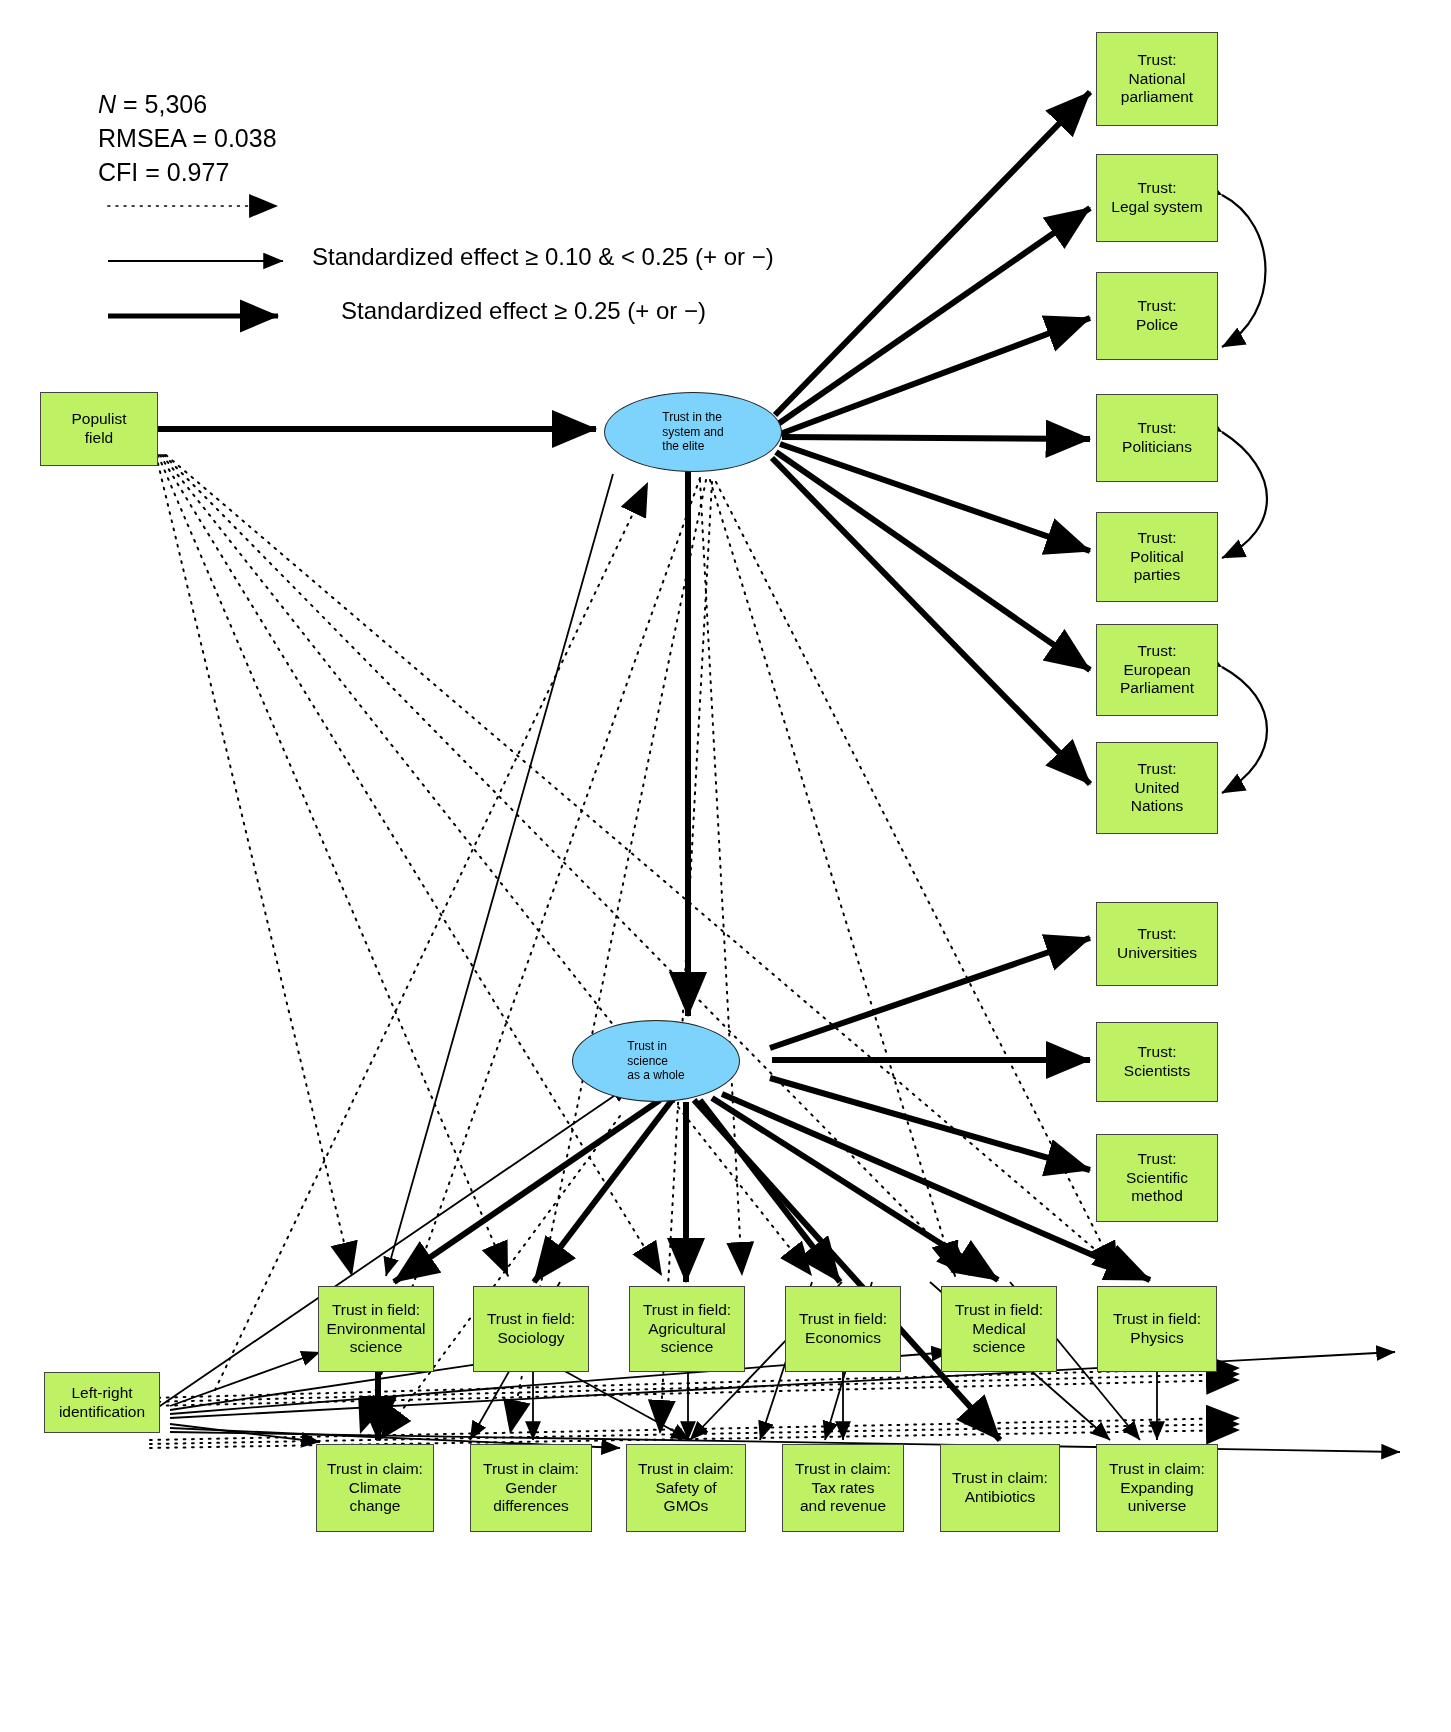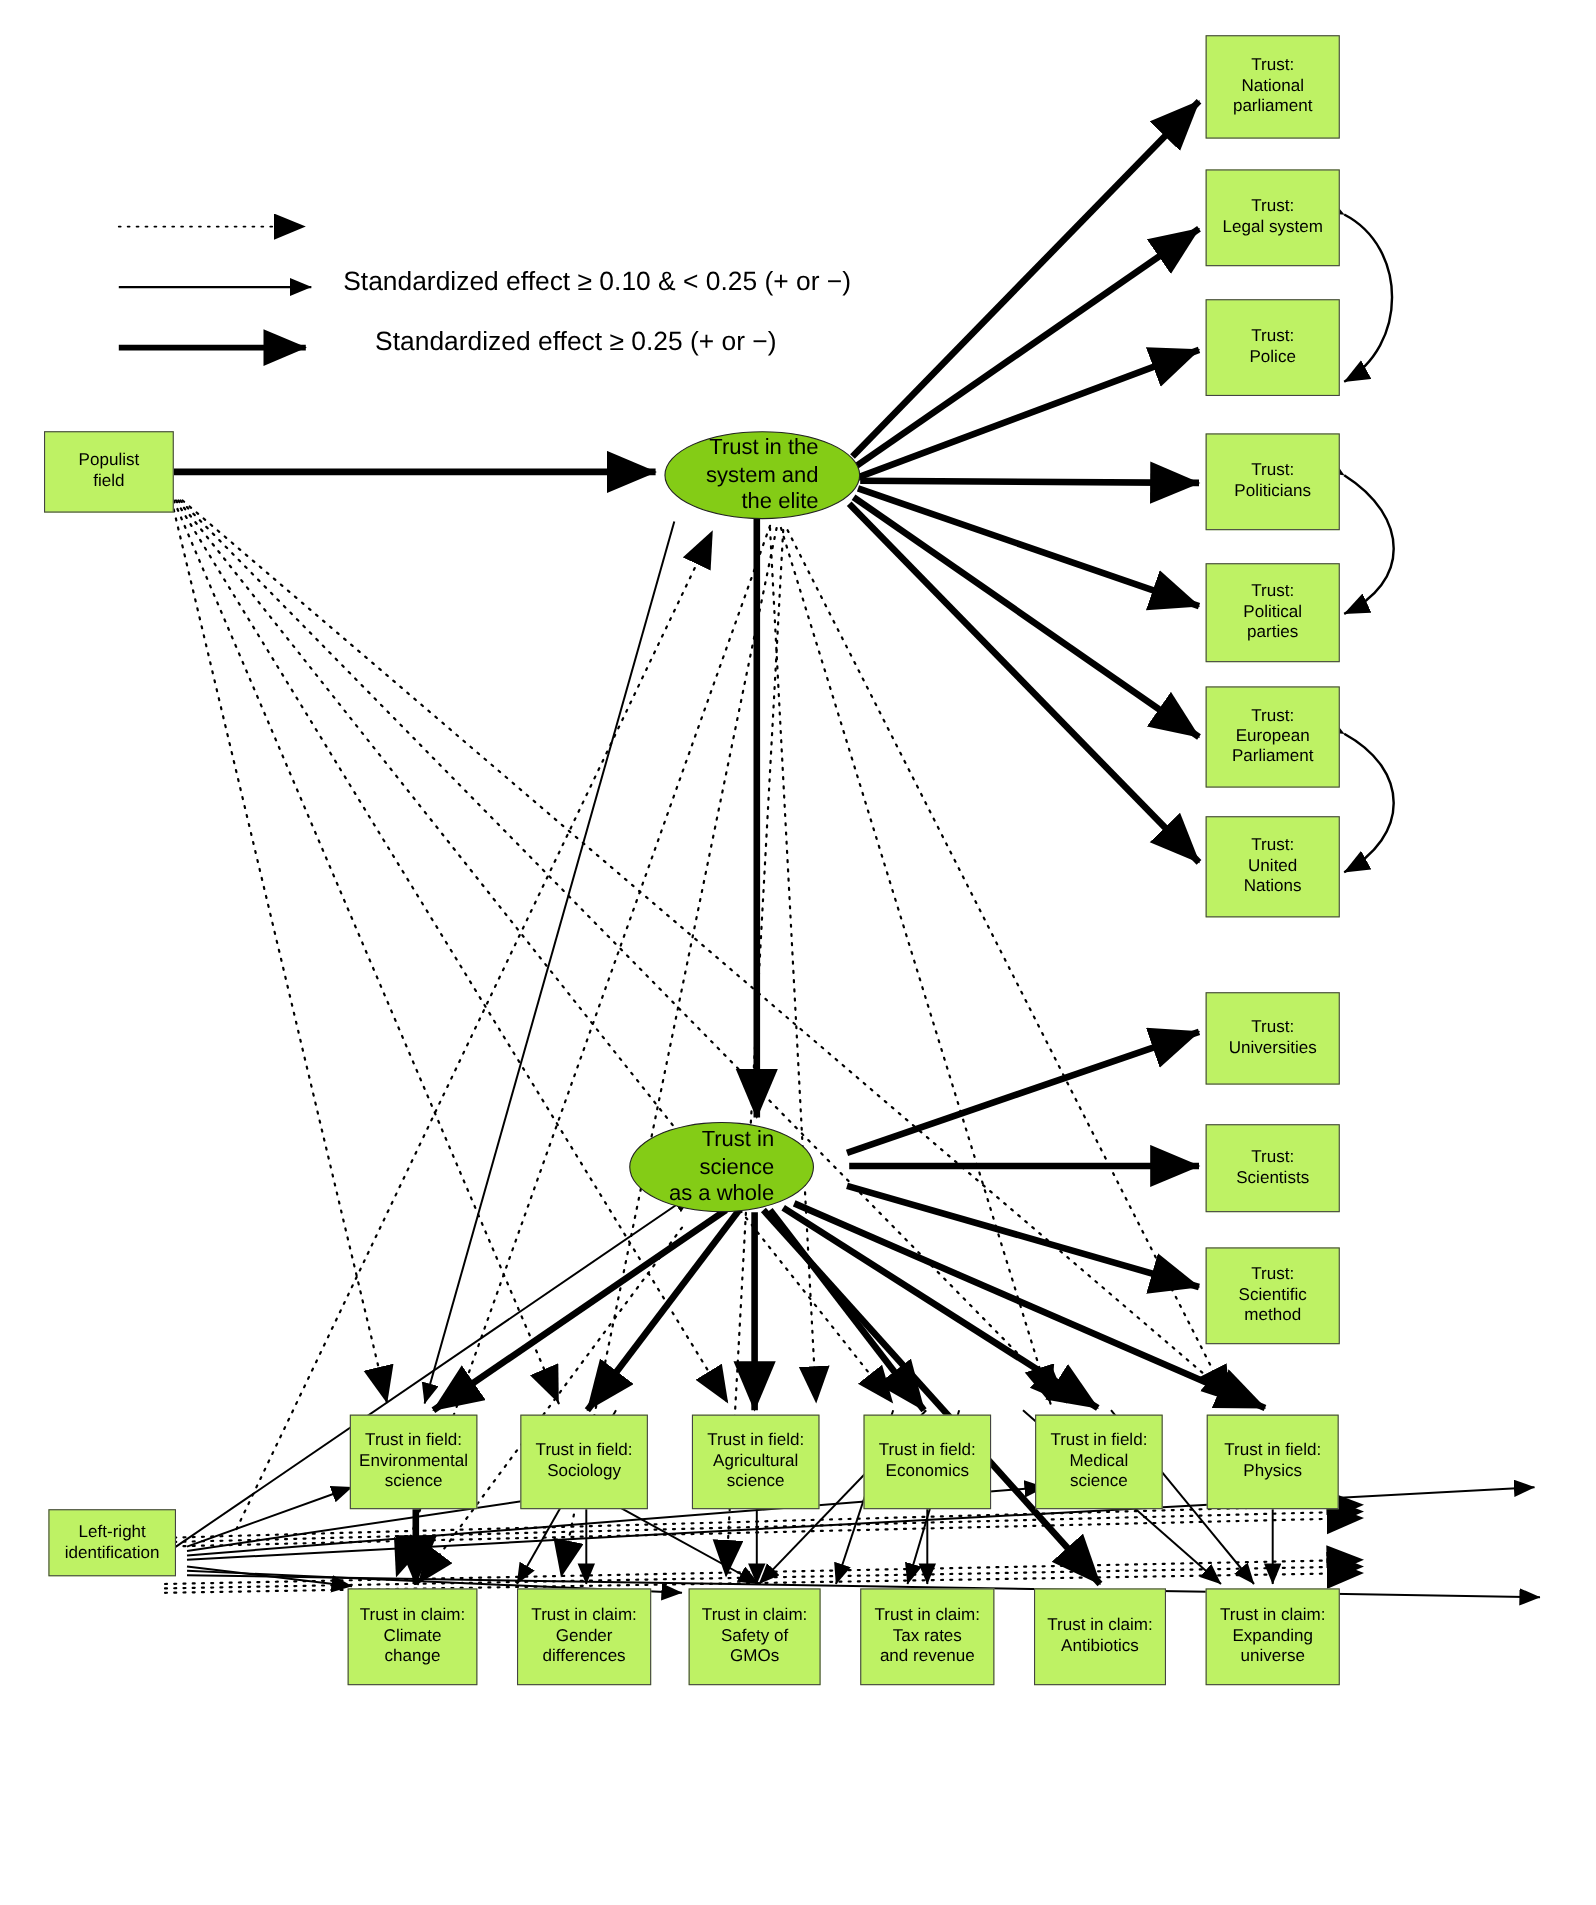--- a/index.html
+++ b/index.html
@@ -5,24 +5,24 @@
   html,body{margin:0;padding:0;background:#ffffff;}
   body{width:1451px;height:1732px;position:relative;
        font-family:"Liberation Sans",sans-serif;color:#000;overflow:hidden;}
   #canvas{position:absolute;left:0;top:0;width:1451px;height:1732px;}
   svg#wires{position:absolute;left:0;top:0;width:1451px;height:1732px;}
 
   .node{position:absolute;box-sizing:border-box;background:#bef264;
         border:1.6px solid #444;display:flex;align-items:center;
         justify-content:center;text-align:center;line-height:1.22;
         font-size:15.5px;z-index:5;}
-  .ellipse{position:absolute;box-sizing:border-box;background:#84cc16;
+  .ellipse{position:absolute;box-sizing:border-box;background:#7dd3fc;
         border:1.6px solid #222;border-radius:50%;display:flex;
-        align-items:center;justify-content:center;text-align:right;
-        line-height:1.22;font-size:20px;z-index:6;}
+        align-items:center;justify-content:center;text-align:left;
+        line-height:1.22;font-size:12px;z-index:6;}
   .node span,.ellipse span{display:block;white-space:pre-line;}
 
   #stats{position:absolute;left:98px;top:88px;font-size:25px;line-height:1.35;z-index:7;}
   #stats .ital{font-style:italic;}
   .legend-row{position:absolute;font-size:24px;z-index:7;white-space:nowrap;}
   #lg0{left:308px;top:190px;}
   #lg1{left:312px;top:243px;}
   #lg2{left:308px;top:297px;margin-left:33px;}
 </style>
 </head>
@@ -124,20 +124,25 @@
       <line x1="620" y1="1116" x2="380" y2="1440"></line>
     </g>
 
     <g id="g-corr" stroke="#000" stroke-width="2.2" fill="none" marker-start="url(#ah-corr)" marker-end="url(#ah-corr)">
       <path d="M1222,195 C1280,225 1280,315 1222,347"></path>
       <path d="M1222,432 C1282,470 1282,530 1222,558"></path>
       <path d="M1222,667 C1282,700 1282,760 1222,793"></path>
     </g>
   </svg>
 
+  <div id="stats">
+    <div><span class="ital">N</span><span> = 5,306</span></div>
+    <div>RMSEA = 0.038</div>
+    <div>CFI = 0.977</div>
+  </div>
 
   <div class="legend-row" id="lg1">Standardized effect ≥ 0.10 &amp; &lt; 0.25 (+ or −)</div>
   <div class="legend-row" id="lg2">Standardized effect ≥ 0.25 (+ or −)</div>
 
   <div class="node" style="left:40px;top:392px;width:118px;height:74px;">
     <span>Populist
 field</span>
     </div>
 
   <div class="node" style="left:44px;top:1372px;width:116px;height:61px;">

